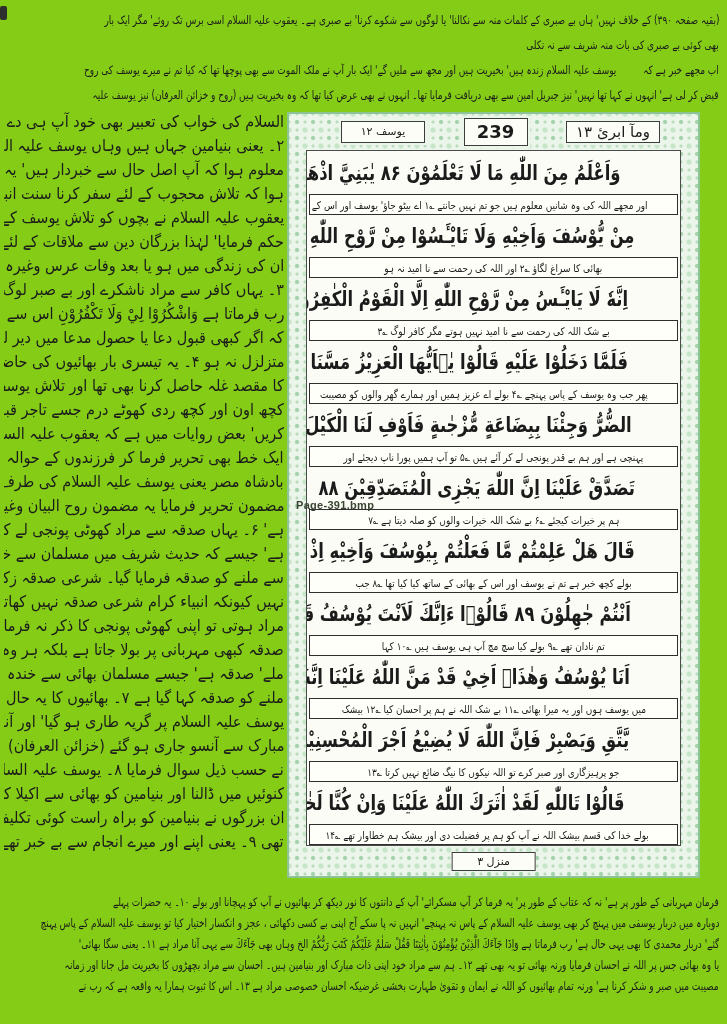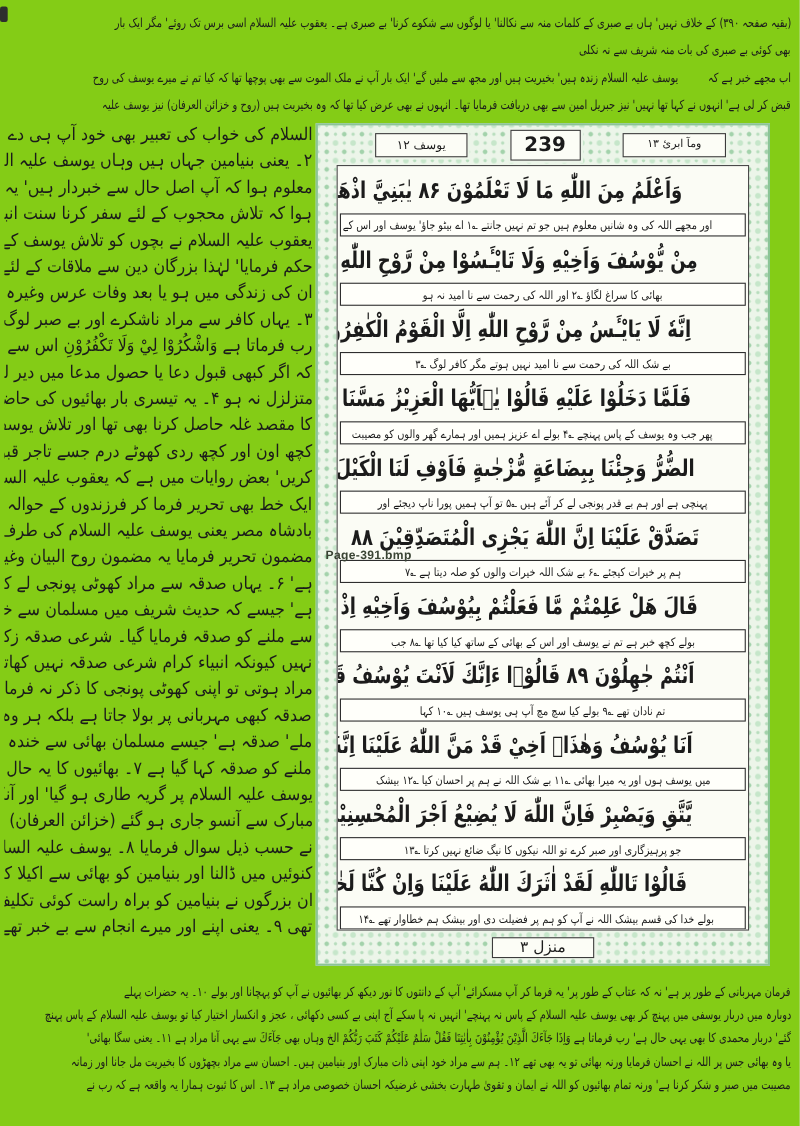--- a/index.html
+++ b/index.html
@@ -34,35 +34,35 @@
       radial-gradient(circle, #b7ddbd 1px, rgba(0,0,0,0) 2px);
     background-size:16px 16px,16px 16px,8px 8px;
     background-position:0 0,8px 8px,4px 4px;
     border:2px solid #8cc497;
     box-sizing:border-box;}
 
   .phead{position:absolute;top:0;left:0;right:0;height:36px;display:flex;direction:rtl;
     align-items:center;justify-content:space-between;padding:0 38px 0 52px;box-sizing:border-box;}
   .hbox{background:#fcfdf6;border:1px solid #3c3c3c;text-align:center;direction:rtl;
     box-shadow:0 0 0 2px #ecf5e9;}
-  .hbox.juz{width:92px;height:20px;line-height:20px;font-size:10px;text-align:center;}
+  .hbox.juz{width:92px;height:20px;line-height:20px;font-size:15px;text-align:center;}
   .hbox.pnum{width:62px;height:26px;line-height:26px;font-size:18px;font-weight:bold;}
   .hbox.surah{width:82px;height:20px;line-height:20px;font-size:11px;}
 
   .panel-inner{position:absolute;top:36px;bottom:30px;left:17px;right:17px;
     background:#fbfcf5;border:1px solid #4a4a4a;overflow:hidden;padding-top:2px;direction:rtl;}
   .vrow{text-align:center;overflow:hidden;}
   .vtxt{display:inline-block;white-space:nowrap;transform-origin:center center;direction:rtl;}
   .row-arabic{height:41px;line-height:40px;}
   .row-arabic .vtxt{font-size:21px;font-weight:bold;transform:scaleX(0.78);}
   .row-urdu{height:19px;line-height:17px;border:1px solid #2e2e2e;margin:0 2px 1px 2px;background:#fffffa;}
   .row-urdu .vtxt{font-size:10.5px;transform:scaleX(0.85);}
 
   .manzil{position:absolute;bottom:5px;left:50%;transform:translateX(-50%);
-    background:#fcfdf6;border:1px solid #3c3c3c;font-size:14px;height:17px;line-height:17px;
+    background:#fcfdf6;border:1px solid #3c3c3c;font-size:11px;height:17px;line-height:17px;
     padding:0 25px;direction:rtl;white-space:nowrap;}
 
   .watermark{position:absolute;left:296px;top:499px;font-family:"Liberation Sans",sans-serif;
     font-size:11px;font-weight:bold;color:#3a4434;letter-spacing:0.3px;}
 
   .scan-artifact{position:absolute;left:0;top:6px;width:7px;height:14px;background:#2e2e2e;border-radius:2px;}
 </style>
 </head>
 <body>
 

